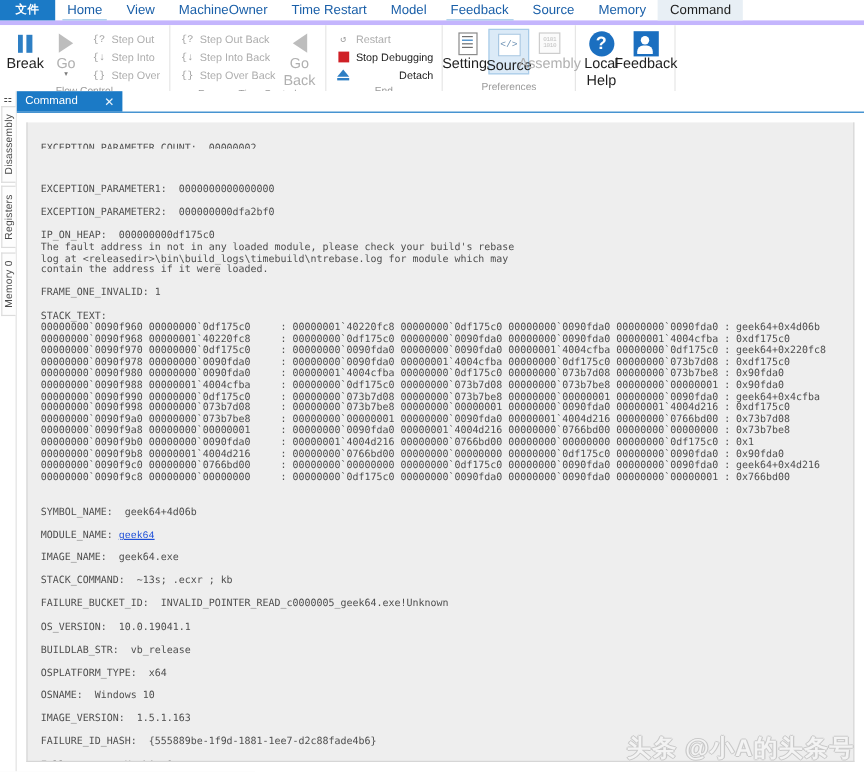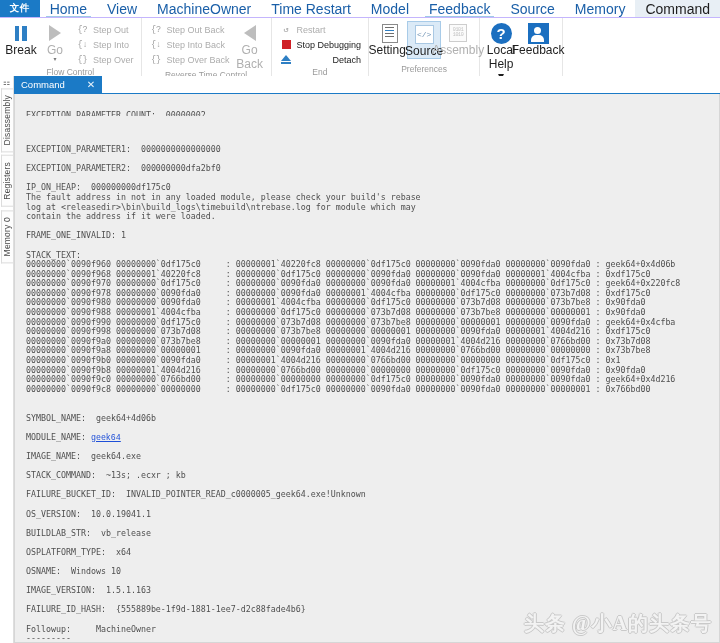--- a/index.html
+++ b/index.html
@@ -15,40 +15,40 @@
     width: 720px; height: 643px;
     background: #ffffff;
     overflow: hidden;
   }
 
   
   .ribbon-tabs {
     position: relative;
     height: 17px;
     background: #ffffff;
-    border-bottom: 1px solid #c4b5fd;
+    border-bottom: 4px solid #c4b5fd;
     display: flex;
     align-items: stretch;
     font-size: 9.5px;
   }
   .file-tab {
     background: #1b7ac6;
     color: #ffffff;
     font-weight: bold;
     display: flex; align-items: center; justify-content: center;
     width: 46px;
     font-size: 9.5px;
     letter-spacing: .5px;
   }
   .rtab {
     display: flex; align-items: center; justify-content: center;
     color: #1a5fa8;
     padding: 0 10px;
     white-space: nowrap;
-    font-size: 14px;
+    font-size: 11px;
     position: relative;
   }
   .rtab.active {
     background: #e8eff5;
     color: #1d1d1d;
   }
   .rtab.sel-underline::after {
     content: "";
     position: absolute;
     left: 6px; right: 6px; bottom: 0;
@@ -243,21 +243,21 @@
     white-space: nowrap;
     cursor: default;
   }
   .doctab .x { font-size: 10px; color:#eaf4fb; }
 
   .console {
     flex: 1;
     background: #eeeeee;
     border: 1px solid #d6d6d6;
     border-top: none;
-    margin: 0;
+    margin: 8px;
     overflow: hidden;
     position: relative;
     font-family: "DejaVu Sans Mono", "Liberation Mono", monospace;
     font-size: 8.3px;
     line-height: 9.6px;
     color: #4f4f4f;
     padding: 2px 0 0 11px;
     white-space: pre;
   }
   .console .ln { height: 9.6px; }
@@ -276,21 +276,21 @@
     position: absolute;
     right: 8px; bottom: 6px;
     font-size: 20px;
     font-weight: bold;
     color: #f3f3f3;
     text-shadow:
       1px 0 0 #c9c9c9, -1px 0 0 #c9c9c9,
       0 1px 0 #c9c9c9, 0 -1px 0 #c9c9c9;
     letter-spacing: 1px;
     pointer-events: none;
-    font-family: Liberation Serif, serif;
+    font-family: Liberation Sans, sans-serif;
   }
 </style>
 </head>
 <body>
 
 <div id="app">
 
   <div class="ribbon-tabs">
     <div class="file-tab">文件</div>
     <div class="rtab sel-underline">Home</div>

